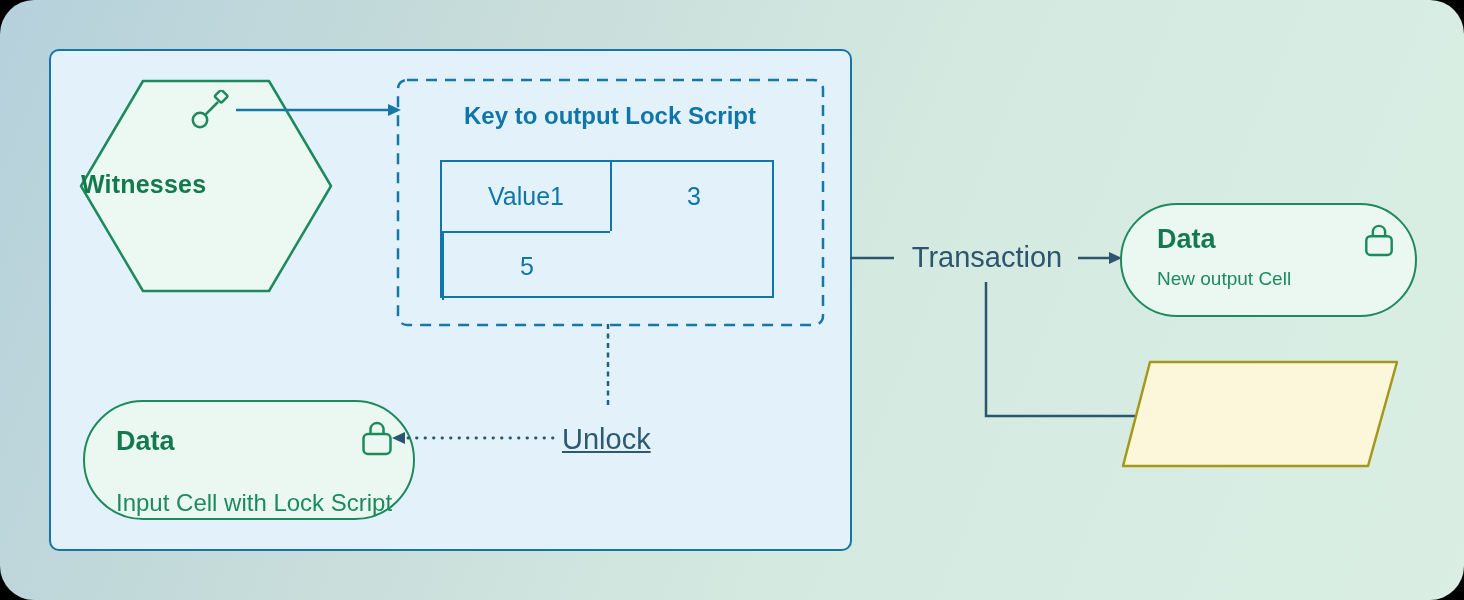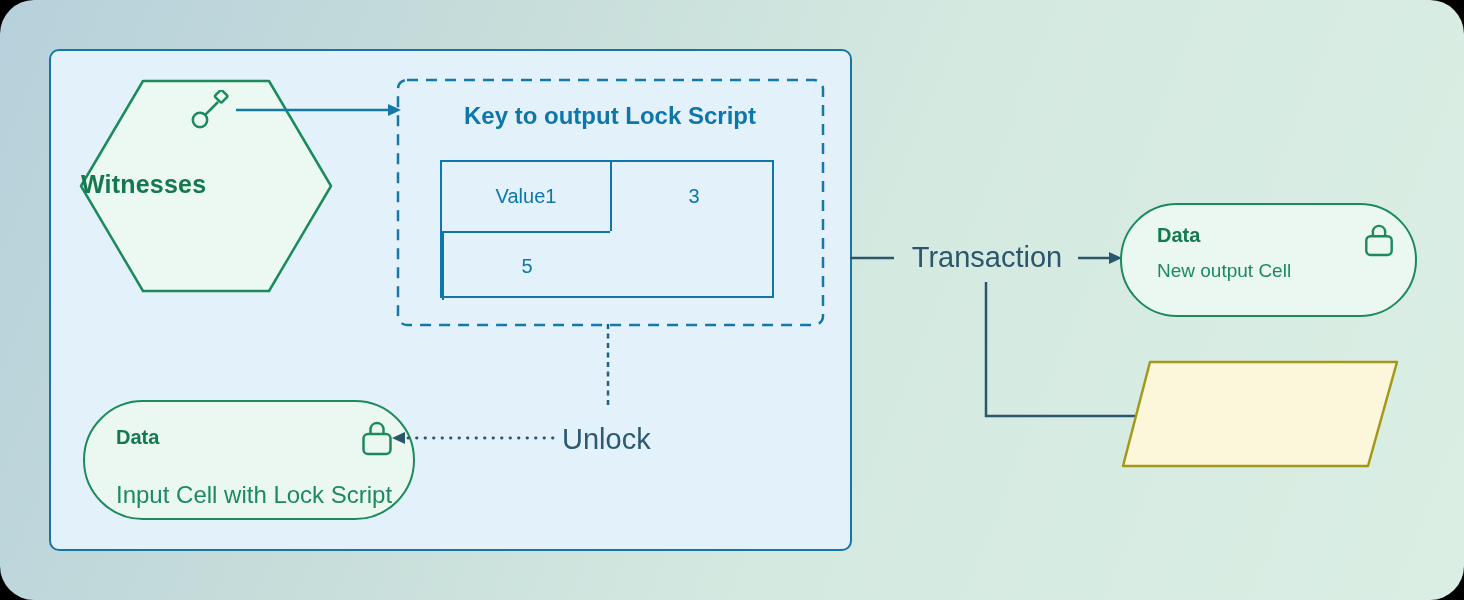--- a/index.html
+++ b/index.html
@@ -25,35 +25,35 @@
     left:398px;top:102px;width:424px;text-align:center;
     color:#0e76a8;font-size:24px;font-weight:bold;
   }
   #key-table{
     left:440px;top:160px;width:334px;height:138px;
     display:grid;grid-template-columns:168px 166px;grid-template-rows:69px 69px;
     border:2px solid #0e76a8;box-sizing:border-box;
   }
   #key-table .cell{
     display:flex;align-items:center;justify-content:center;
-    color:#0e76a8;font-size:20px;
+    color:#0e76a8;font-size:25px;
   }
   #key-table .c2{border-left:2px solid #0e76a8;}
   #key-table .r2{border-top:2px solid #0e76a8;}
   
   .pill{
     background:#eaf8f1;border:2.5px solid #1d8a5c;box-sizing:border-box;
   }
   #input-cell{left:83px;top:400px;width:332px;height:120px;border-radius:60px;padding:24px 0 0 31px;}
   #output-cell{left:1120px;top:203px;width:297px;height:114px;border-radius:57px;padding:19px 0 0 35px;}
-  .pill .title{color:#14794e;font-size:20px;font-weight:bold;}
+  .pill .title{color:#14794e;font-size:27px;font-weight:bold;}
   .pill .subtitle{color:#1d8a5e;font-size:19px;margin-top:13px;}
   #input-cell .subtitle{margin-top:32px;font-size:24px;}
   
-  #unlock-label{left:562px;top:423px;width:100px;color:#2d5a70;font-size:29px;}
+  #unlock-label{left:562px;top:423px;width:100px;color:#2d5a70;font-size:29px;text-decoration:underline;}
   #transaction-label{left:894px;top:241px;width:186px;text-align:center;color:#2b566e;font-size:29px;}
   
   #fee-text{left:1166px;top:380px;}
   #fee-text .amount{color:#a39312;font-size:26px;font-weight:bold;}
   #fee-text .desc{color:#a39312;font-size:23px;margin-top:15px;}
   svg{display:block;}
 </style>
 </head>
 <body>
 

